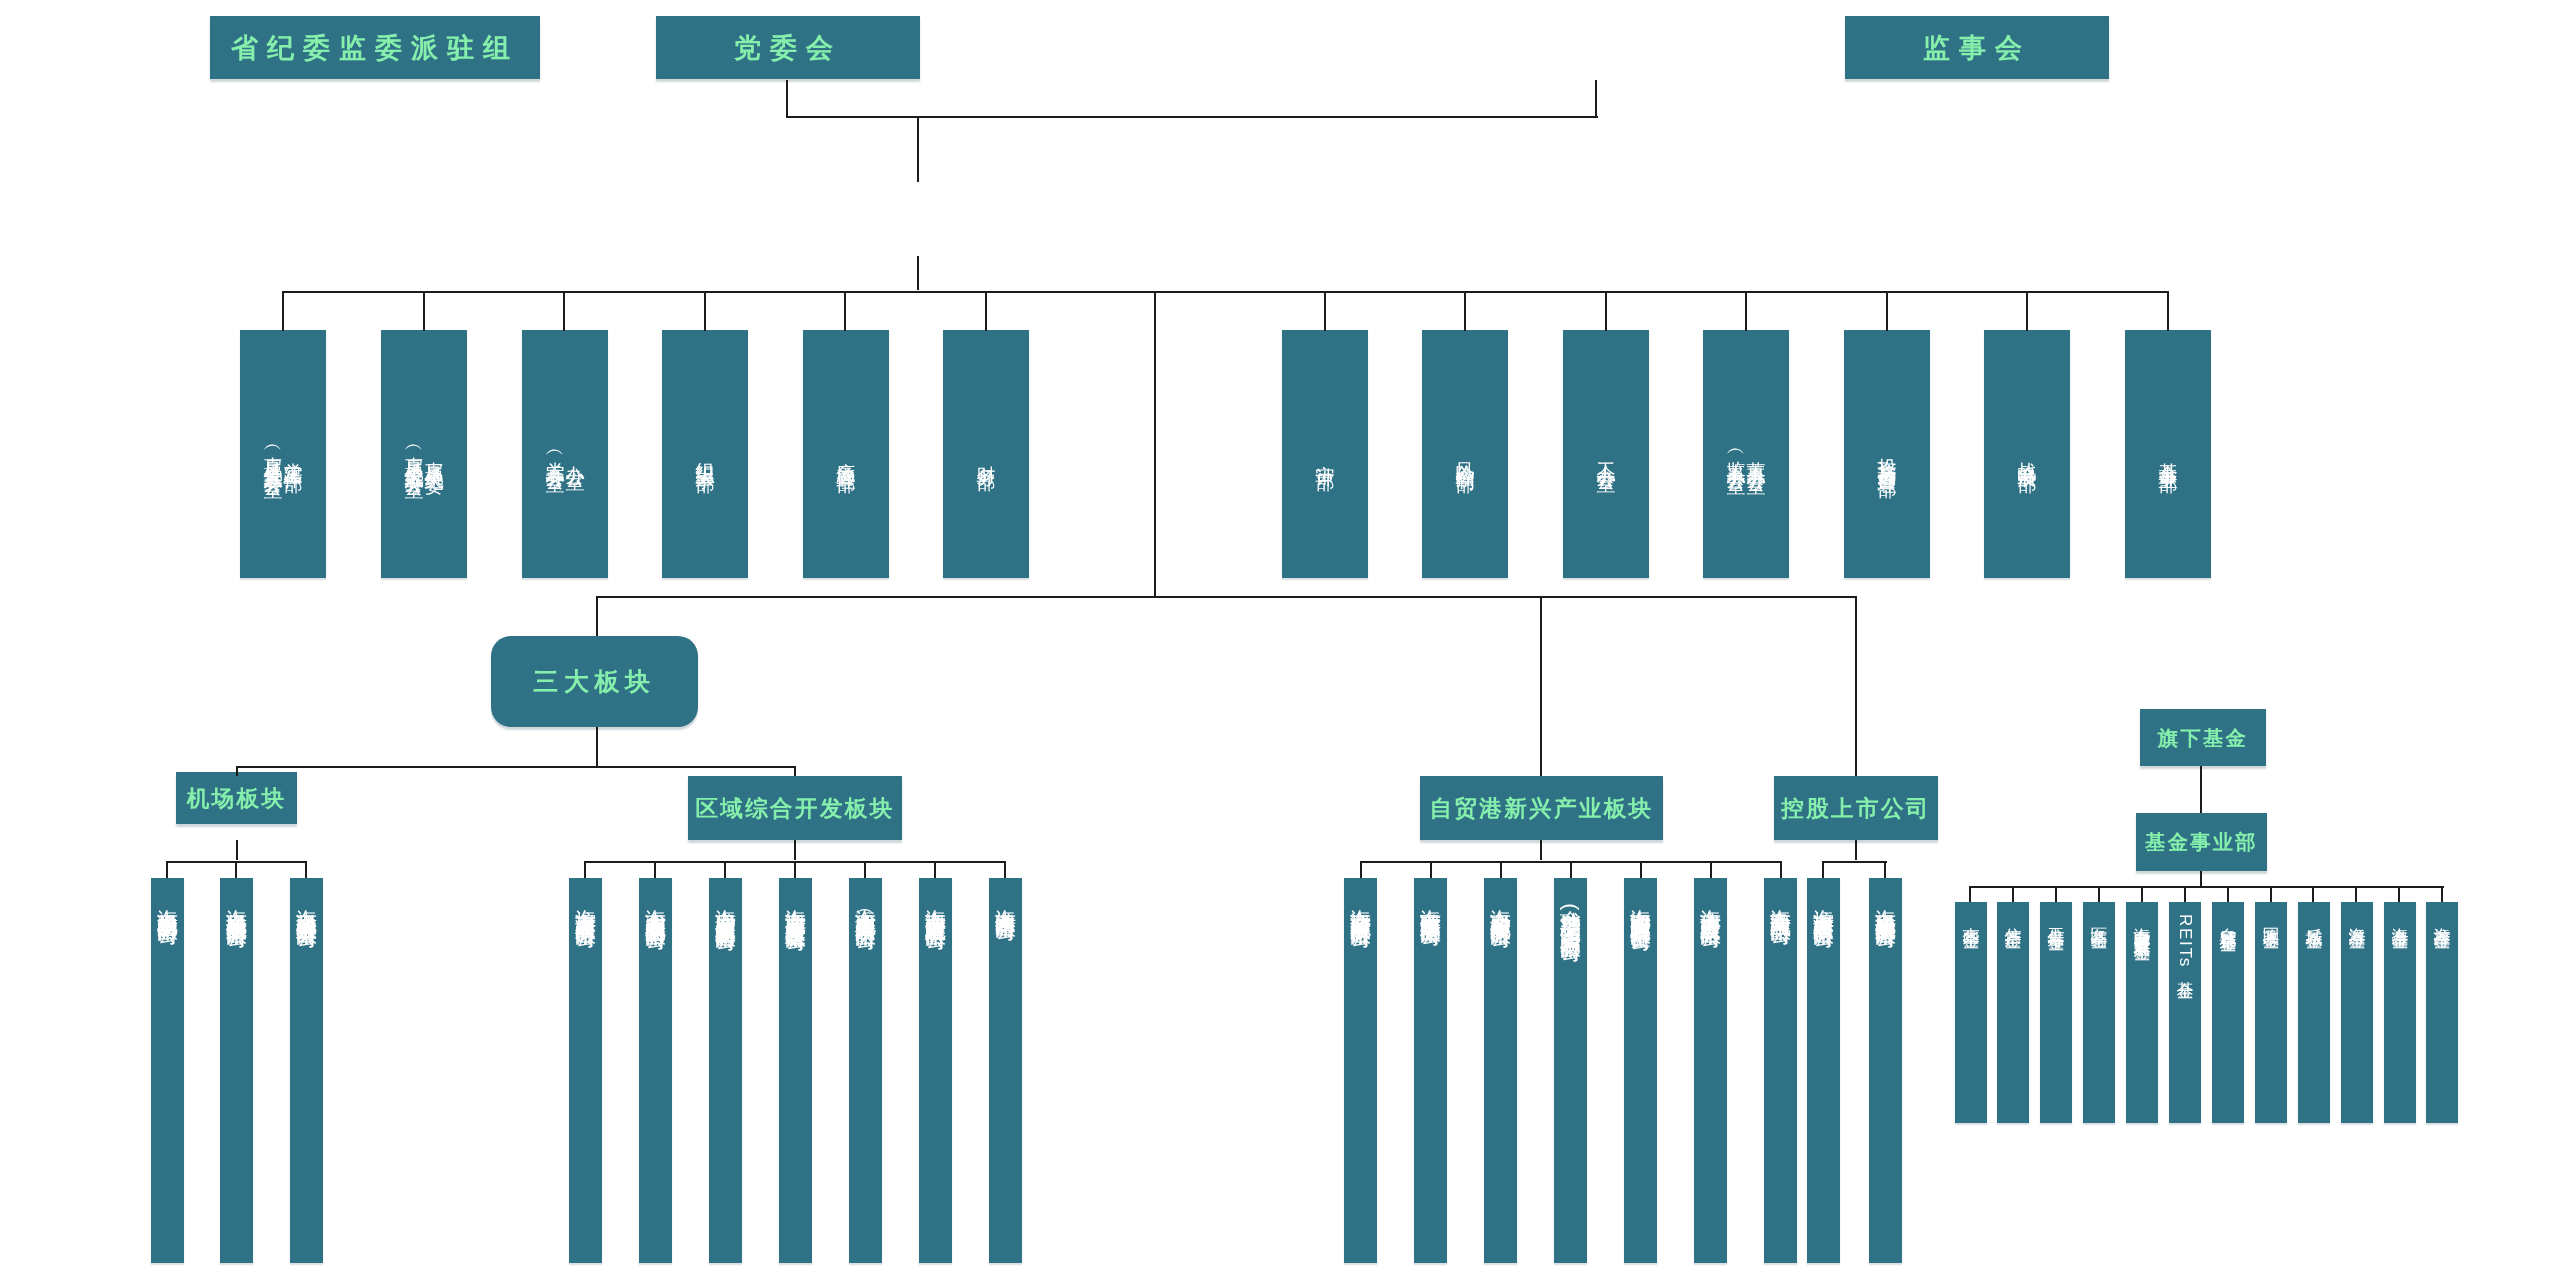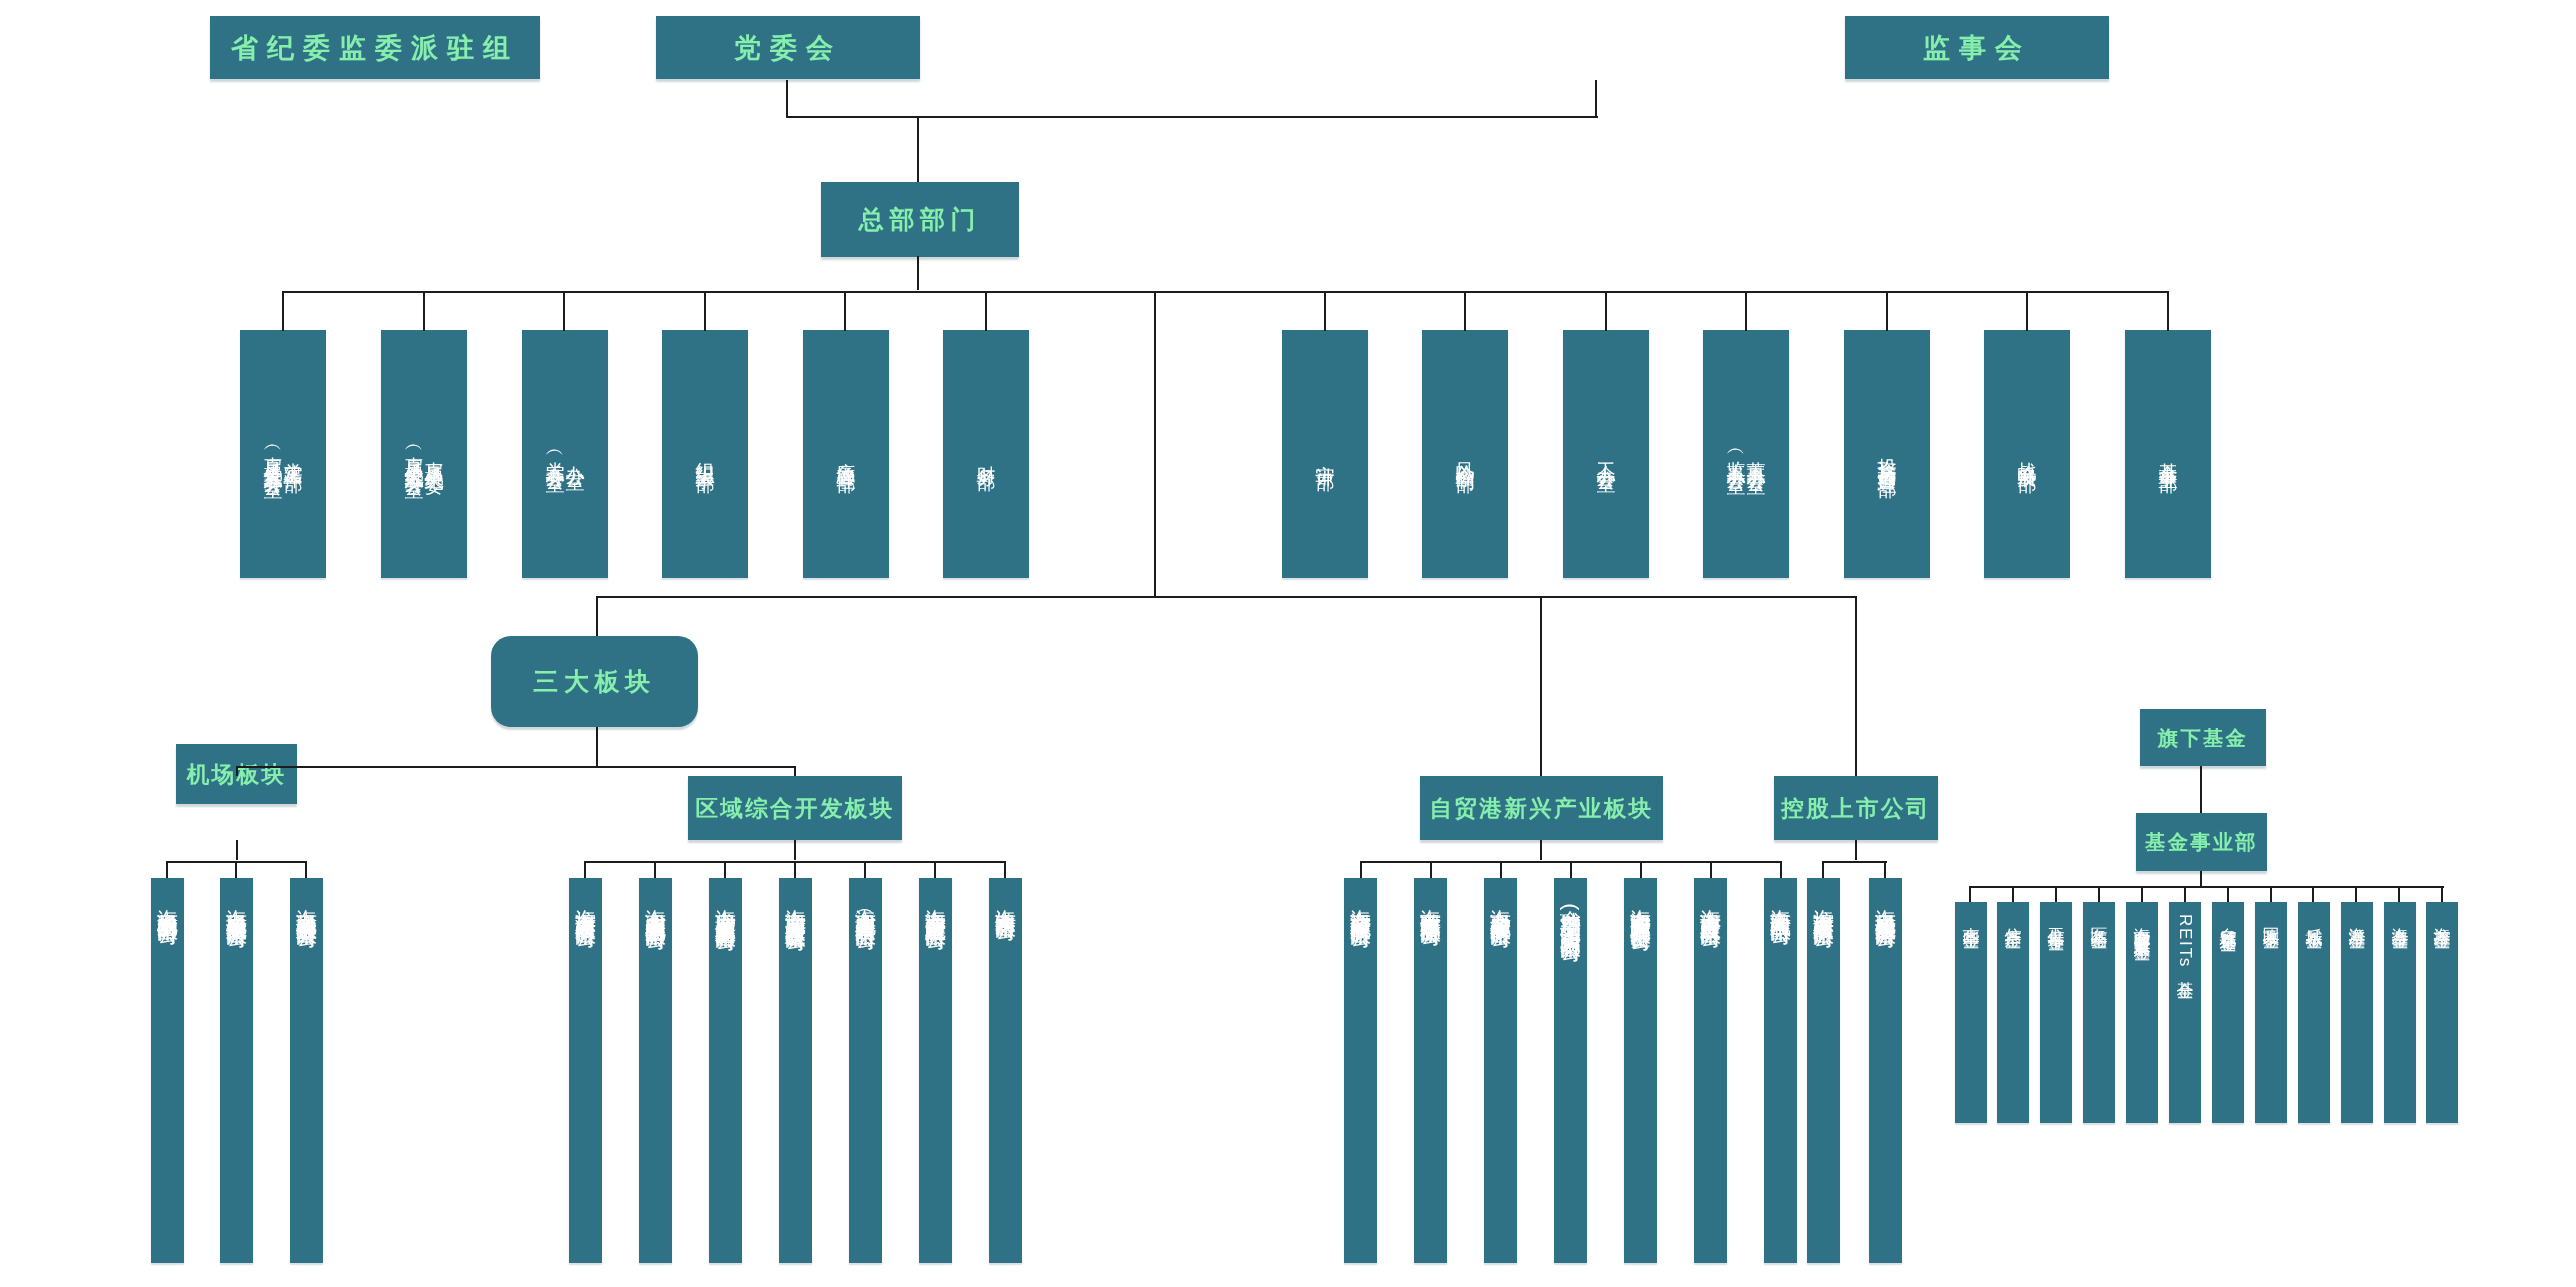--- a/index.html
+++ b/index.html
@@ -23,25 +23,24 @@
 </style>
 </head>
 <body>
 
 <div id="canvas">
 
   <div class="b toprow" style="left:210px;top:16.4px;width:330px;height:63px;">省纪委监委派驻组</div>
   <div class="b toprow" style="left:656px;top:16.4px;width:264px;height:63px;">党委会</div>
   <div class="b toprow" style="left:1845px;top:16.4px;width:264px;height:63px;text-align:center;">监事会</div>
 
-  <div class="b mid" style="left:821px;top:182px;width:198px;height:75px;">总部部门</div>
 
   <div class="b mid" style="left:491px;top:636px;width:207px;height:91px;border-radius:20px;">三大板块</div>
 
-  <div class="b seclab" style="left:176px;top:744px;width:121px;height:60px;">机场板块</div>
+  <div class="b seclab" style="left:176px;top:772px;width:121px;height:52px;">机场板块</div>
   <div class="b seclab" style="left:688px;top:776px;width:214px;height:64px;">区域综合开发板块</div>
   <div class="b seclab" style="left:1420px;top:776px;width:243px;height:64px;">自贸港新兴产业板块</div>
   <div class="b seclab" style="left:1774px;top:776px;width:164px;height:64px;">控股上市公司</div>
 
   <div class="b fundlab" style="left:2140px;top:709px;width:126px;height:57px;text-align:right;">旗下基金</div>
   <div class="b fundlab" style="left:2136px;top:813px;width:131px;height:58px;">基金事业部</div>
 
   <div class="vcol dept" style="left:240px;top:330px;width:86px;height:248px;">
     <div class="vt">
         <span>党建工作部</span>

